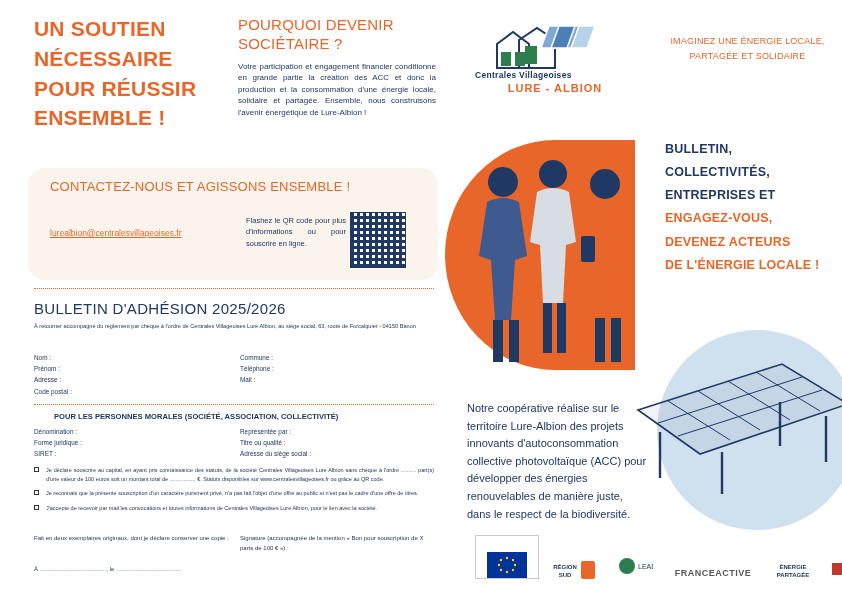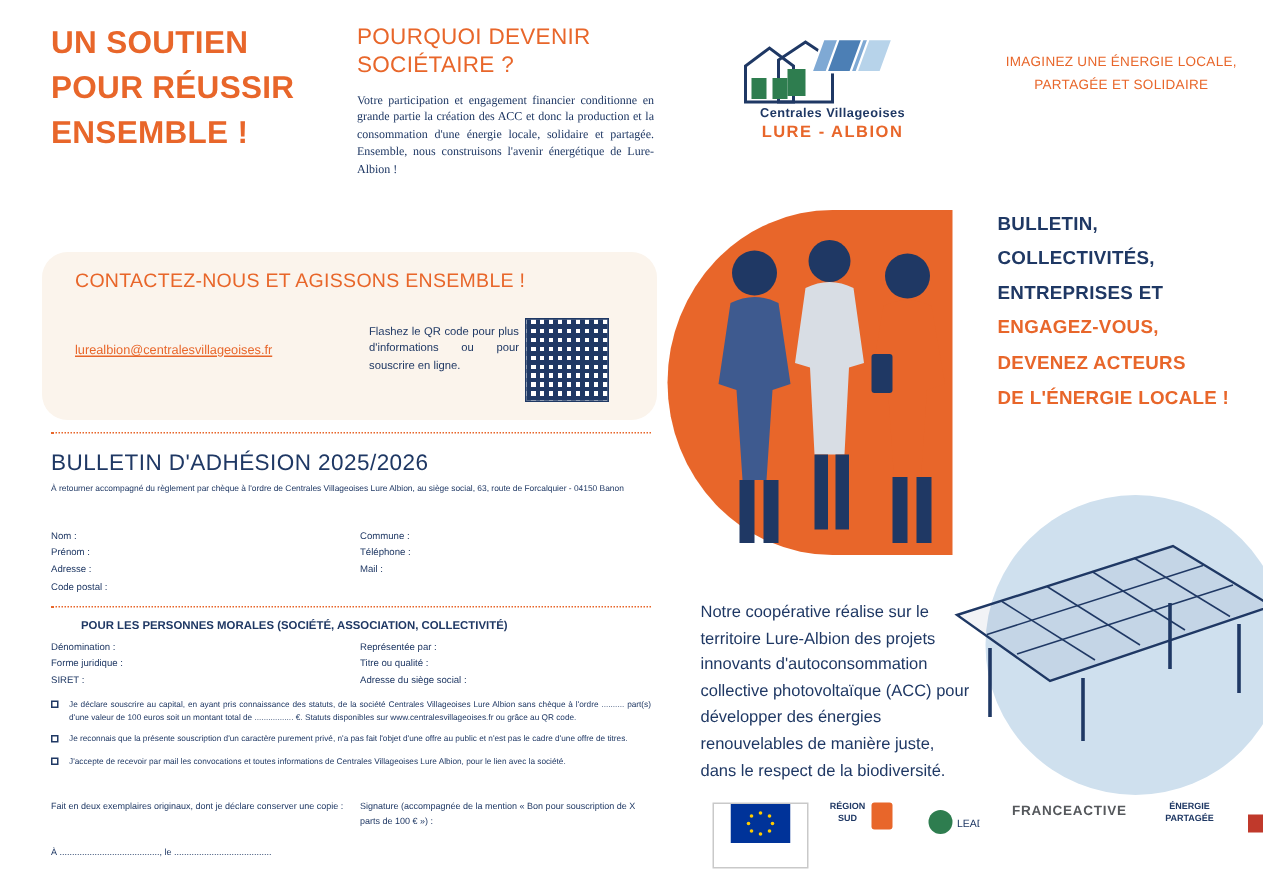--- a/index.html
+++ b/index.html
@@ -21,21 +21,21 @@
     letter-spacing: 0.2px;
   }
   .headline div { white-space: nowrap; }
 
   .why-block { position: absolute; left: 218px; top: 16px; width: 198px; }
   .why-title {
     color: #E8662A; font-size: 15px; line-height: 1.25; margin-bottom: 7px;
     letter-spacing: .2px;
   }
   .why-body {
-    color: #1F3864; font-size: 8px; line-height: 1.45; text-align: justify; font-family: Liberation Serif, serif;
+    color: #1F3864; font-size: 8px; line-height: 1.45; text-align: justify;
   }
 
   
   .contact-band {
     position: absolute; left: 8px; top: 168px; width: 410px; height: 112px;
     background: #FBF4EC;
     border-radius: 17px;
   }
   .contact-title {
     position: absolute; left: 22px; top: 11px;
@@ -110,21 +110,21 @@
   .sign-final { position: absolute; left: 14px; top: 566px; color:#1F3864; font-size: 6px; }
 
   
   .right-col { position: absolute; left: 425px; top: 0; width: 417px; height: 595px; }
 
   .logo-box {
     position: absolute; left: 30px; top: 18px; width: 160px; height: 85px;
   }
   .logo-roof { position: absolute; left: 0; top: 0; width: 160px; height: 52px; }
   .logo-name {
-    position: absolute; left: 0; top: 52px; width: 160px; text-align: center;
+    position: absolute; left: 0; top: 52px; width: 160px; text-align: left;
     color: #1F3864; font-weight: bold; font-size: 8.5px; letter-spacing: .3px;
   }
   .logo-sub {
     position: absolute; left: 0; top: 64px; width: 160px; text-align: center;
     color: #E8662A; font-weight: bold; font-size: 11px; letter-spacing: 1px;
   }
 
   .imagine {
     position: absolute; left: 200px; top: 34px; width: 205px;
     color: #E8662A; font-size: 9px; line-height: 1.7; text-align: center;
@@ -152,36 +152,37 @@
     position: absolute; left: 447px; top: 400px; width: 180px;
     color: #1F3864; font-size: 11px; line-height: 1.6;
   }
 
   
   .partners {
     position: absolute; left: 455px; top: 535px; width: 375px; height: 44px;
   }
   .plogo {
     position: absolute; top: 0; height: 44px;
-    display: flex; align-items: flex-start; justify-content: center;
+    display: flex; align-items: flex-end; justify-content: center;
     font-size: 6px; color: #1F3864; text-align: center; line-height: 1.25;
   }
 
   
   .person { position: absolute; }
 </style>
 </head>
 <body>
 
 <div class="page">
 
   <div class="left-col">
 
     <div class="headline">
       <div>UN SOUTIEN</div>
+      <div>NÉCESSAIRE</div>
       <div>POUR RÉUSSIR</div>
       <div>ENSEMBLE !</div>
     </div>
 
     <div class="why-block">
       <div class="why-title">POURQUOI DEVENIR SOCIÉTAIRE ?</div>
       <div class="why-body">Votre participation et engagement financier conditionne en grande partie la création des ACC et donc la production et la consommation d'une énergie locale, solidaire et partagée. Ensemble, nous construisons l'avenir énergétique de Lure-Albion !</div>
     </div>
 
     <div class="contact-band">

